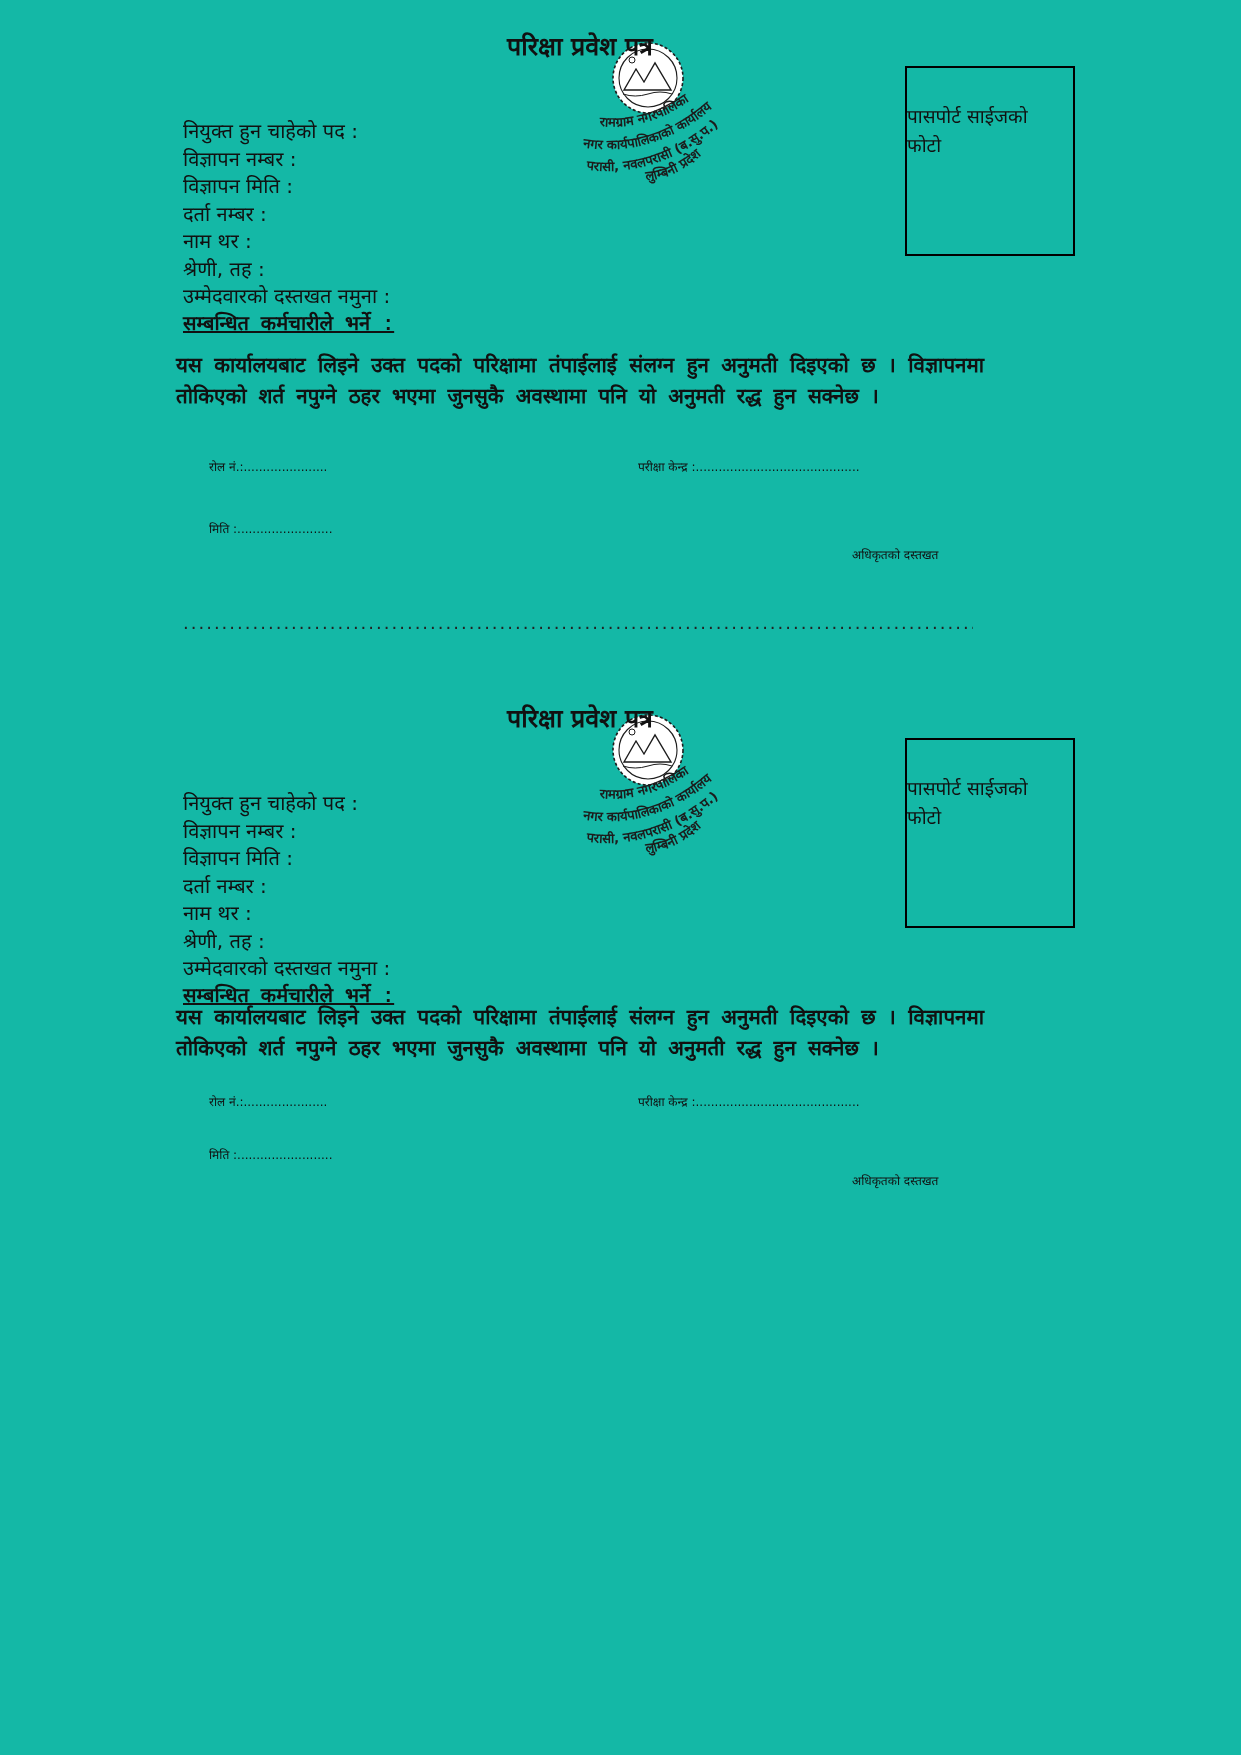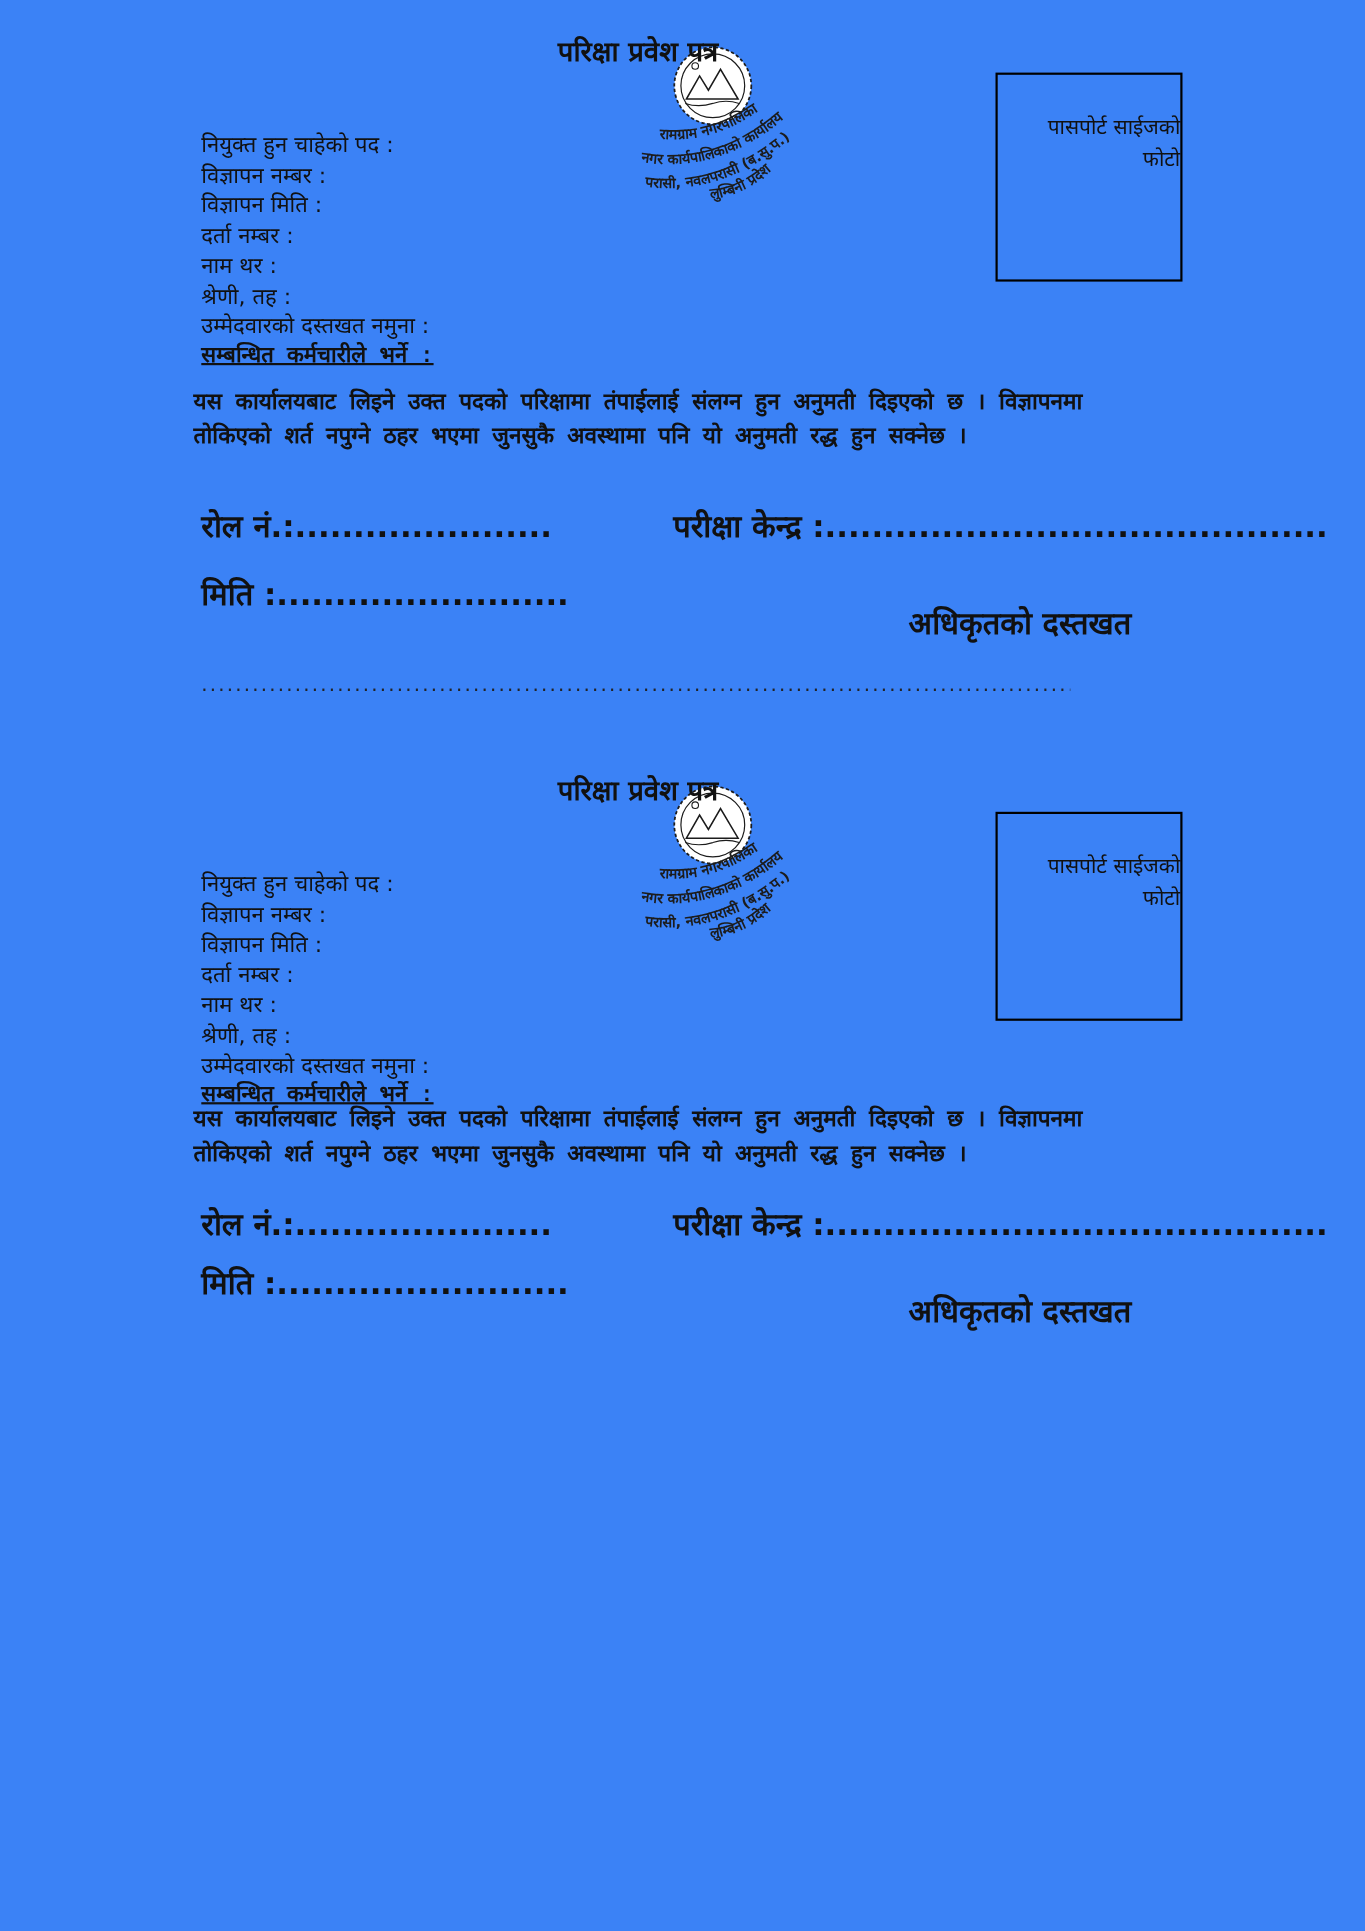--- a/index.html
+++ b/index.html
@@ -5,21 +5,21 @@
   * { margin: 0; padding: 0; box-sizing: border-box; }
   html, body { background: #ffffff; }
   body {
     font-family: "DejaVu Sans", "Liberation Sans", sans-serif;
     color: #111111;
   }
   .page {
     position: relative;
     width: 1241px;
     height: 1755px;
-    background: #3b82f6;
+    background: #14b8a6;
     overflow: hidden;
   }
   .card {
     position: absolute;
     left: 0;
     width: 1241px;
     height: 660px;
   }
   .card.copy1 { top: 0; }
   .card.copy2 { top: 672px; }
@@ -51,21 +51,21 @@
     fill: #1c1c1c;
   }
 
   .photo-box {
     position: absolute;
     left: 905px;
     top: 66px;
     width: 170px;
     height: 190px;
     border: 2px solid #000000;
-    text-align: right;
+    text-align: left;
     padding-top: 34px;
     font-size: 19px;
     line-height: 29px;
     z-index: 1;
   }
 
   .fields {
     position: absolute;
     left: 183px;
     top: 84px;
@@ -92,23 +92,24 @@
     font-weight: 600;
     line-height: 31px;
     text-align: justify;
     word-spacing: 5px;
   }
   .copy1 .para { top: 350px; }
   .copy2 .para { top: 330px; }
 
   .roll, .center-lbl, .date-lbl, .sign-lbl {
     position: absolute;
-    font-size: 28px;
-    font-weight: 700;
+    font-size: 12px;
+    font-weight: 400;
     white-space: nowrap;
+    margin-left: 26px;
   }
   .roll { left: 183px; }
   .center-lbl { left: 612px; text-align: right; }
   .date-lbl { left: 183px; }
   .sign-lbl { left: 826px; }
   .copy1 .roll, .copy1 .center-lbl { top: 458px; }
   .copy1 .date-lbl { top: 520px; }
   .copy1 .sign-lbl { top: 546px; }
   .copy2 .roll, .copy2 .center-lbl { top: 421px; }
   .copy2 .date-lbl { top: 474px; }

